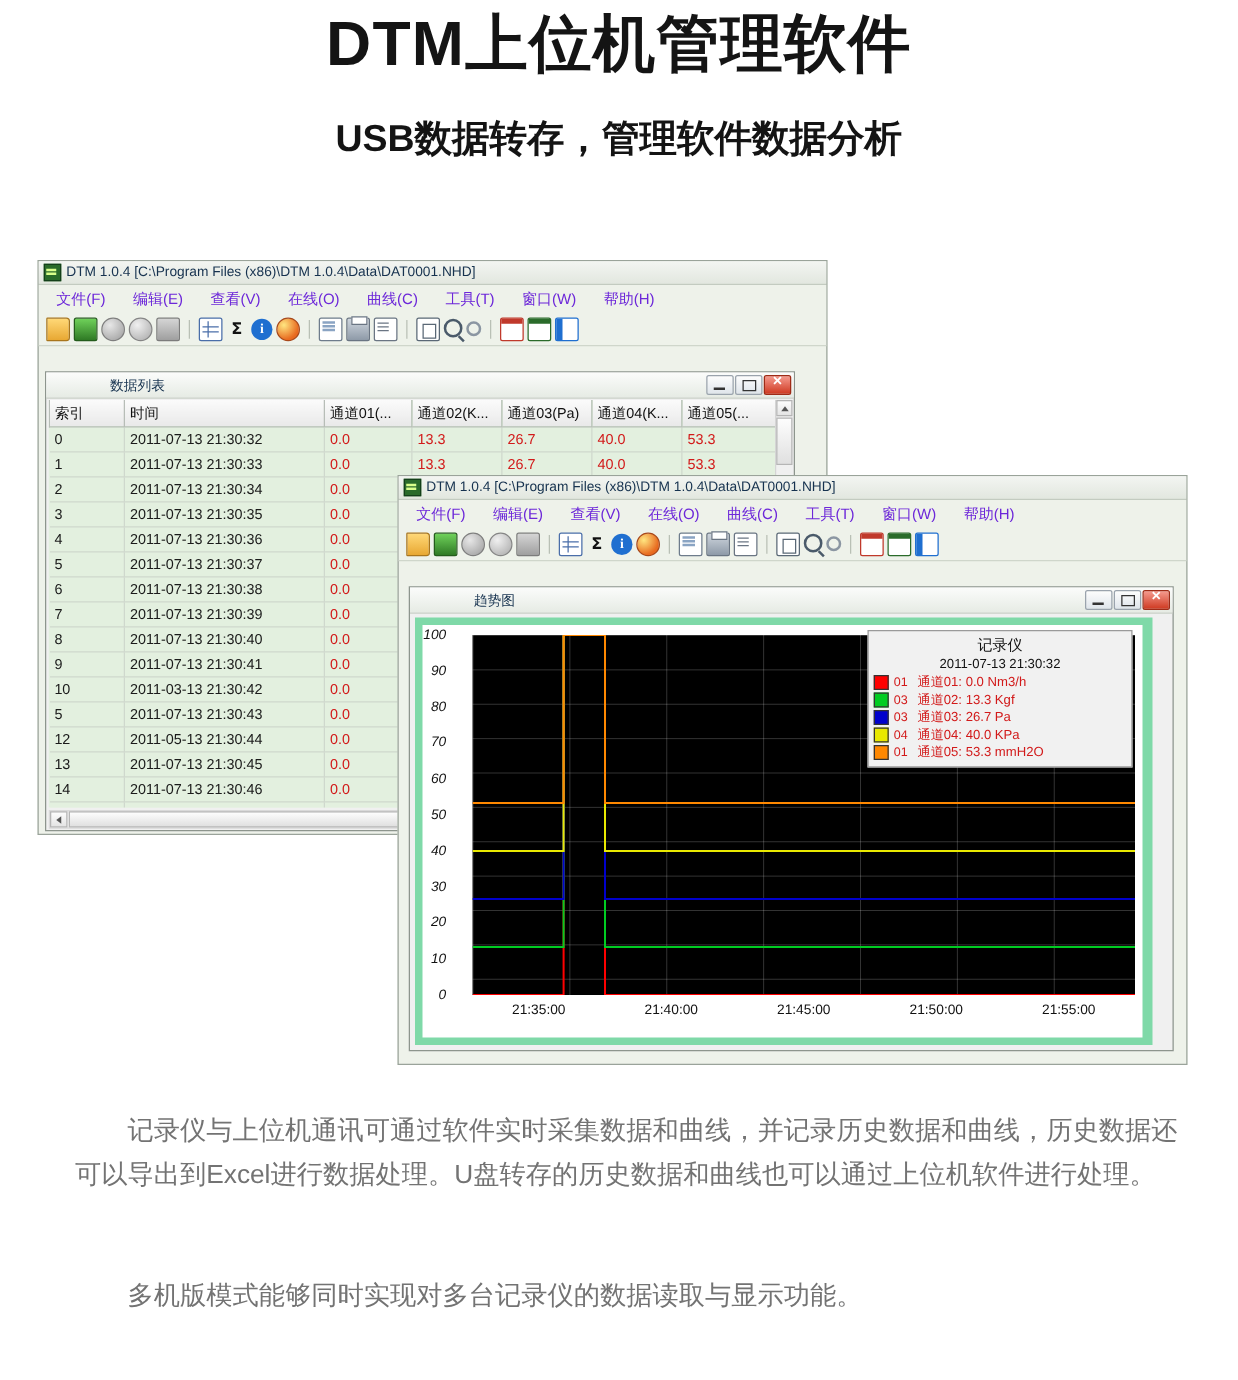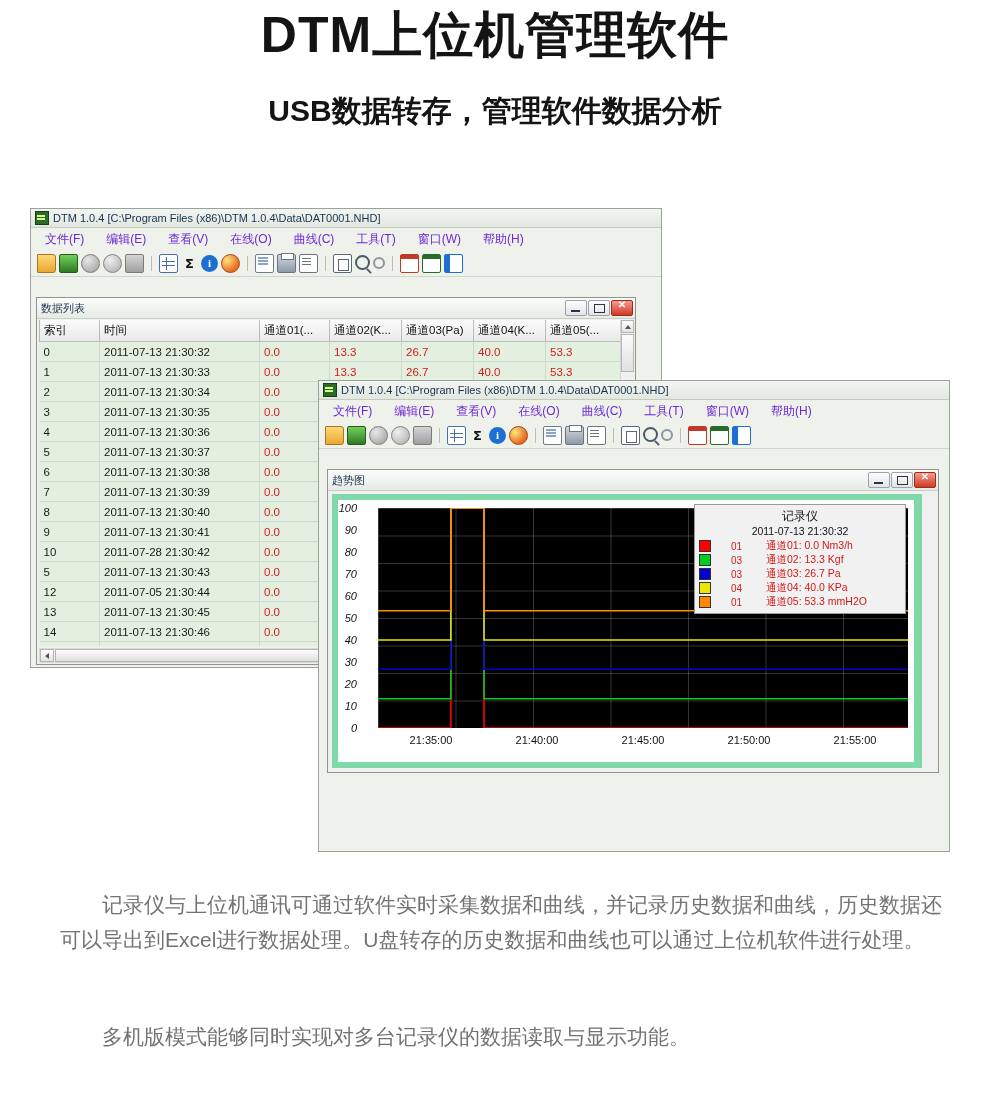--- a/index.html
+++ b/index.html
@@ -149,21 +149,21 @@
   .child-title {
     height: 20px;
     background: linear-gradient(#fbfcfb, #e6ebe4);
     border-bottom: 1px solid #c9cfc6;
     display: flex;
     align-items: center;
     padding: 0 2px 0 4px;
     font-size: 11px;
     color: #16324f;
   }
-  .child-title .t { flex: 1; white-space: nowrap; }
+  .child-title .t { flex: 1; white-space: nowrap; margin-left: 47px; }
   .wbtn {
     width: 20px; height: 14px;
     margin-left: 1px;
     border: 1px solid #9aa3ad;
     background: linear-gradient(#fdfdfd,#dfe5eb);
     border-radius: 2px;
     position: relative;
     flex: none;
   }
   .wbtn.close { background: linear-gradient(#f59a8e,#cf3a22); border-color:#9e2b17;}
@@ -234,21 +234,21 @@
   }
   .hscroll .arrow-l:after{ left:4px; border-right:4px solid #555;}
   .hscroll .arrow-r:after{ right:4px; border-left:4px solid #555;}
   .hscroll .thumb {
     position:absolute; left:15px; top:0; width:300px; height:13px;
     background: linear-gradient(#fdfdfd,#e0e0e0); border:1px solid #b5b5b5; box-sizing:border-box;
   }
 
   
   #trend-window { left: 318px; top: 380px; width: 632px; height: 472px; }
-  #trend-child  { left: 8px; top: 88px; width: 612px; height: 304px; }
+  #trend-child  { left: 8px; top: 88px; width: 612px; height: 372px; }
   .chart-area {
     position: absolute; left: 4px; top: 24px; right: 16px; bottom: 4px;
     background: #7fd9a8;
   }
   .plot-outer {
     position: absolute; left: 6px; top: 6px; right: 8px; bottom: 6px;
     background: #ffffff;
   }
   .plot-black {
     position: absolute; left: 40px; top: 8px; right: 6px; bottom: 34px;
@@ -270,21 +270,21 @@
     white-space: nowrap;
   }
   .legend {
     position: absolute; right: 8px; top: 4px; width: 212px;
     background: #f1f1f1; border: 1px solid #9a9a9a;
     font-size: 10.5px; padding: 3px 4px 4px 4px;
     box-sizing: border-box;
   }
   .legend .lg-title { text-align: center; font-size: 12px; color:#111; }
   .legend .lg-time  { text-align: center; font-size: 10.5px; color:#111; margin-bottom: 2px;}
-  .legend .lg-row { display: flex; align-items: center; gap: 20px; height: 14px; }
+  .legend .lg-row { display: flex; align-items: center; gap: 4px; height: 14px; }
   .legend .sw { width: 10px; height: 10px; border: 1px solid #333; flex: none; }
   .legend .idx { color: #d21a1a; width: 15px; font-size: 10px; flex: none;}
   .legend .txt { color: #d21a1a; white-space: nowrap; }
 
   
   .para {
     position: absolute;
     left: 60px; right: 40px;
     font-size: 21px;
     line-height: 1.65;
@@ -456,39 +456,39 @@
               <td>9</td>
               <td>2011-07-13 21:30:41</td>
               <td class="red">0.0</td>
               <td class="red"></td>
               <td class="red"></td>
               <td class="red"></td>
               <td class="red"></td>
             </tr>
             <tr>
               <td>10</td>
-              <td>2011-07-28 21:30:42</td>
+              <td>2011-03-13 21:30:42</td>
               <td class="red">0.0</td>
               <td class="red"></td>
               <td class="red"></td>
               <td class="red"></td>
               <td class="red"></td>
             </tr>
             <tr>
               <td>5</td>
               <td>2011-07-13 21:30:43</td>
               <td class="red">0.0</td>
               <td class="red"></td>
               <td class="red"></td>
               <td class="red"></td>
               <td class="red"></td>
             </tr>
             <tr>
               <td>12</td>
-              <td>2011-07-05 21:30:44</td>
+              <td>2011-05-13 21:30:44</td>
               <td class="red">0.0</td>
               <td class="red"></td>
               <td class="red"></td>
               <td class="red"></td>
               <td class="red"></td>
             </tr>
             <tr>
               <td>13</td>
               <td>2011-07-13 21:30:45</td>
               <td class="red">0.0</td>

